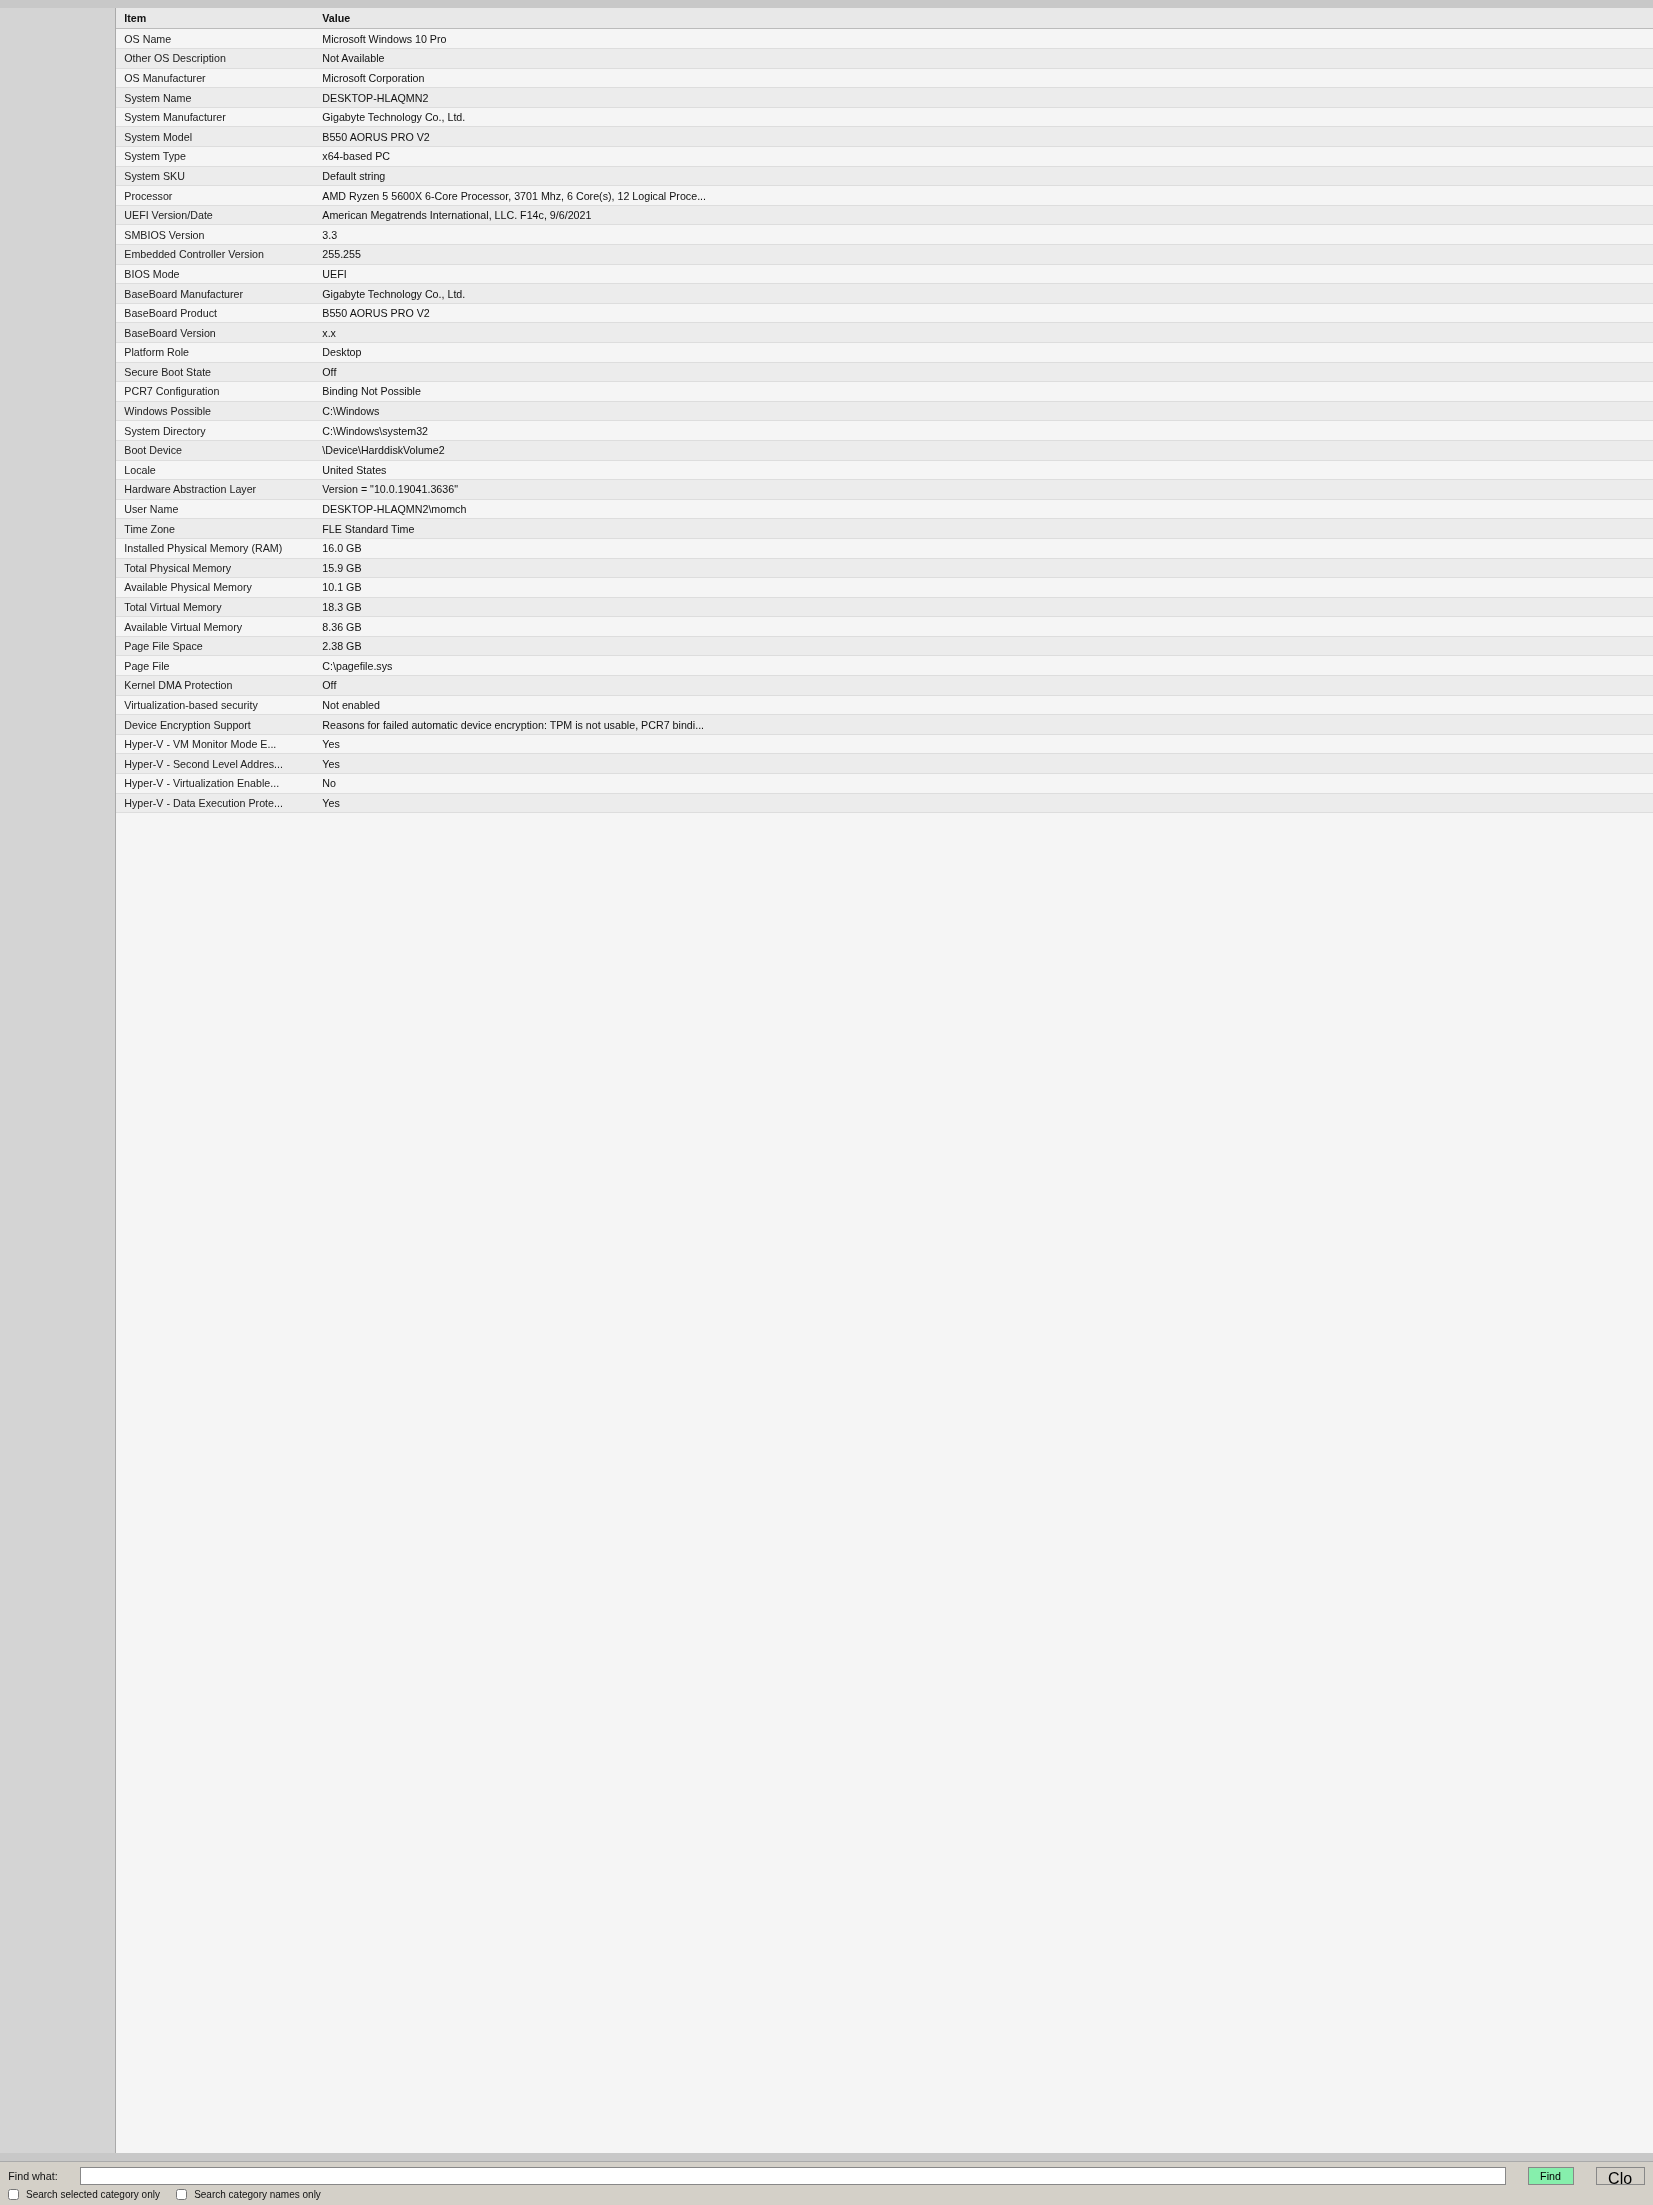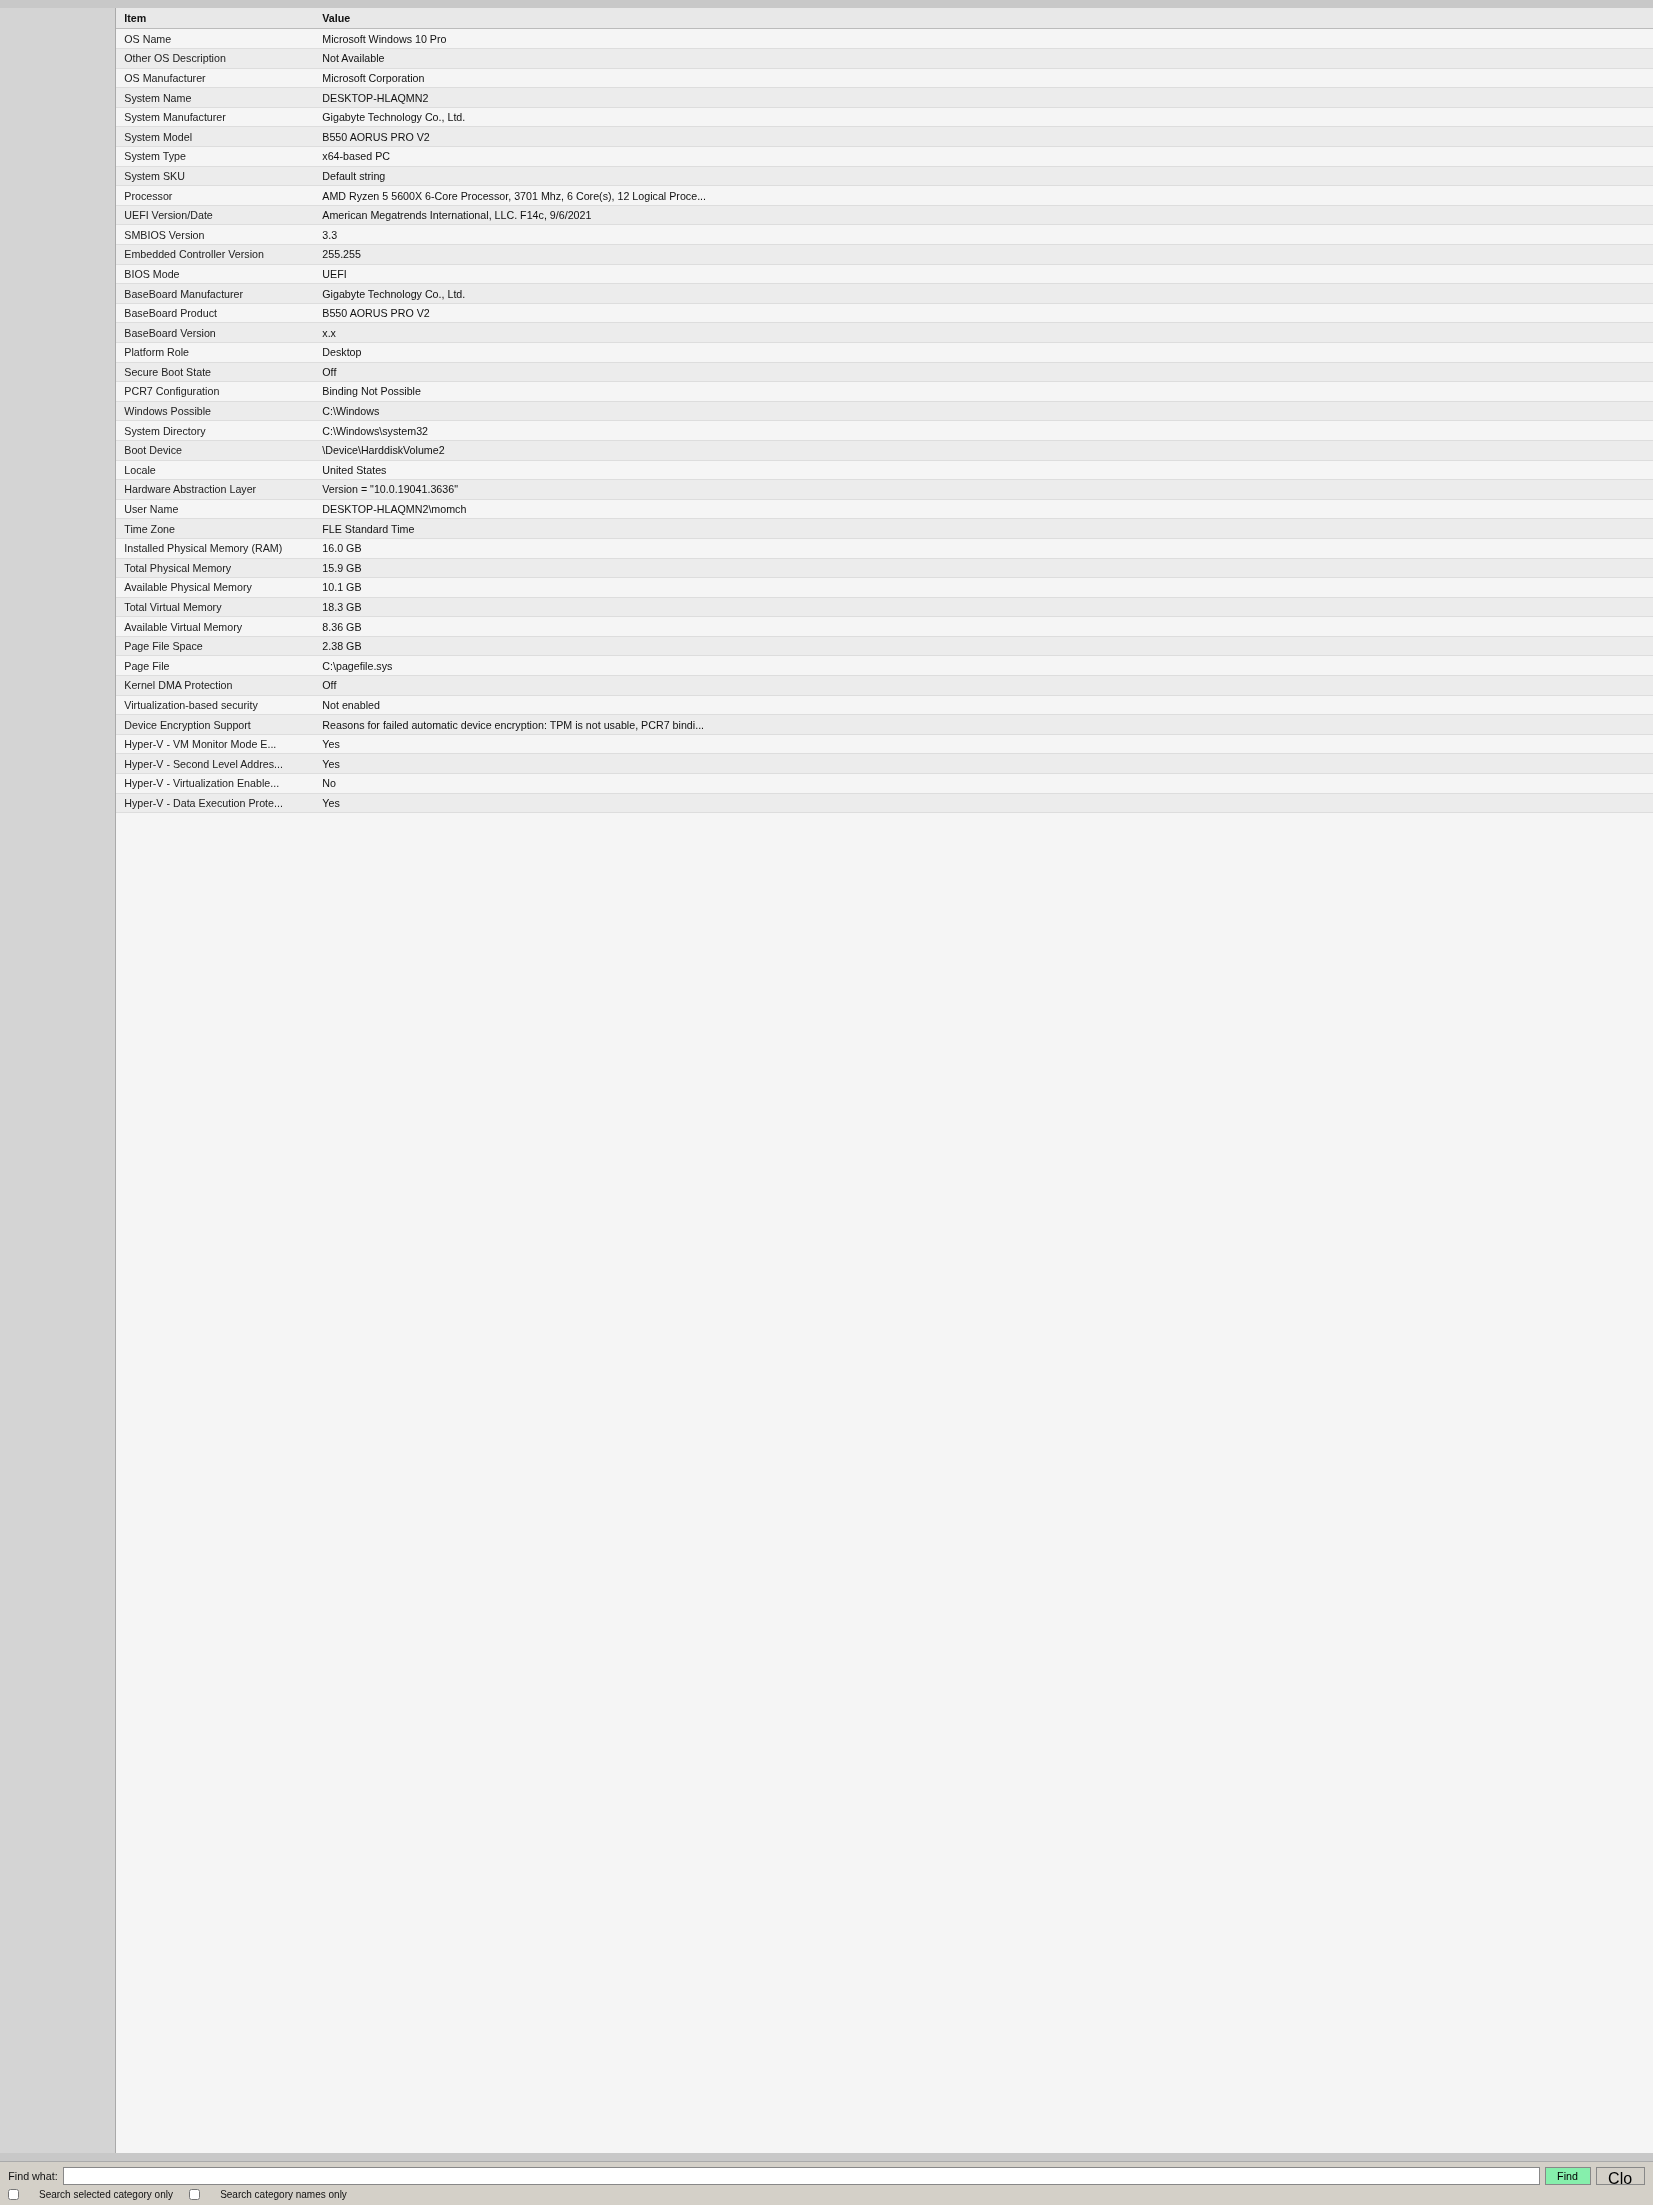--- a/index.html
+++ b/index.html
@@ -68,21 +68,21 @@
       background: #d4d0c8;
       border-top: 1.7px solid #aaa;
       padding: 5px 8.3px;
       display: flex;
       flex-direction: column;
       gap: 4.1px;
     }
     .find-row {
       display: flex;
       align-items: center;
-      gap: 5px;
+      gap: 22px;
     }
     .find-label {
       font-size: 10.7px;
       color: #111;
       white-space: nowrap;
     }
     .find-input {
       flex: 1;
       height: 18px;
       border: 0.8px solid #888;
@@ -107,21 +107,21 @@
       height: 18px;
     }
     .checkbox-row {
       display: flex;
       align-items: center;
       gap: 16.5px;
     }
     .checkbox-label {
       display: flex;
       align-items: center;
-      gap: 20px;
+      gap: 7px;
       font-size: 10px;
       color: #111;
     }
     .checkbox-label input[type="checkbox"] {
       width: 10.7px;
       height: 10.7px;
     }
   </style>
 </head>
 <body>

